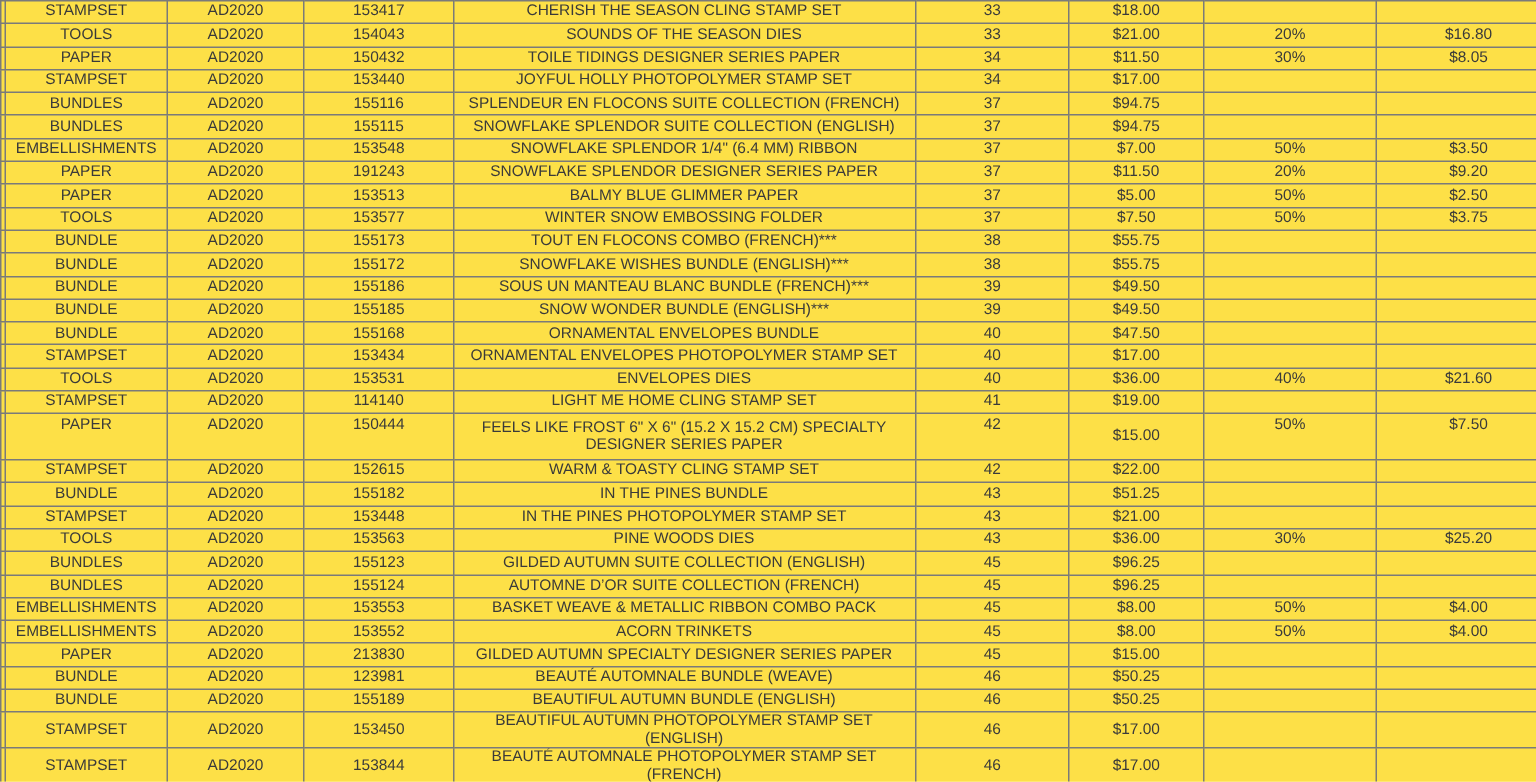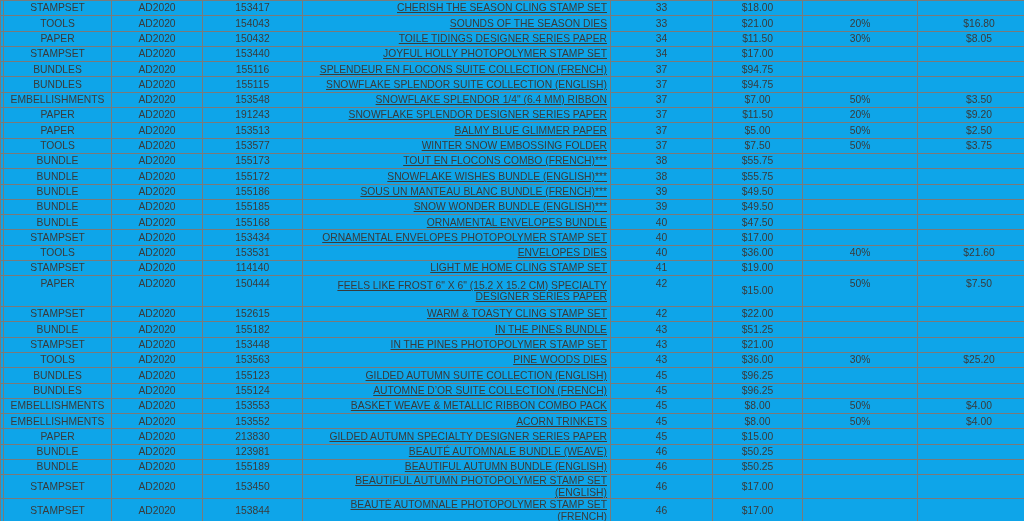--- a/index.html
+++ b/index.html
@@ -1,21 +1,21 @@
 <!DOCTYPE html>
 <html><head>
 <meta charset="utf-8">
 <style>
   html, body { margin: 0; padding: 0; }
   .screen {
     position: relative;
     width: 1024px;
     height: 521px;
     overflow: hidden;
-    background: #0ea5e9;
+    background: #fde047;
     font-family: "Liberation Sans", "DejaVu Sans", sans-serif;
   }
   table.price-table {
     position: absolute;
     top: 0;
     left: 0;
     width: 1040px;           
     border-collapse: collapse;
     table-layout: fixed;
   }
@@ -26,24 +26,23 @@
     font-size: 10.3px;
     line-height: 11.5px;
     color: #3a3a3a;
     text-align: center;
     vertical-align: middle;
     padding: 0;
     white-space: nowrap;
     overflow: hidden;
   }
   .price-table td.col-desc {
-    text-align: right;
+    text-align: center;
     padding: 0 3px 0 2px;
     white-space: normal;
-    text-decoration: underline;
   }
   
   .price-table tr.tall td { vertical-align: top; padding-top: 2px; }
   .price-table tr.tall td.col-desc,
   .price-table tr.tall td.col-price { vertical-align: middle; padding-top: 0; }
 </style>
 </head>
 <body>
 
 <div class="screen">

